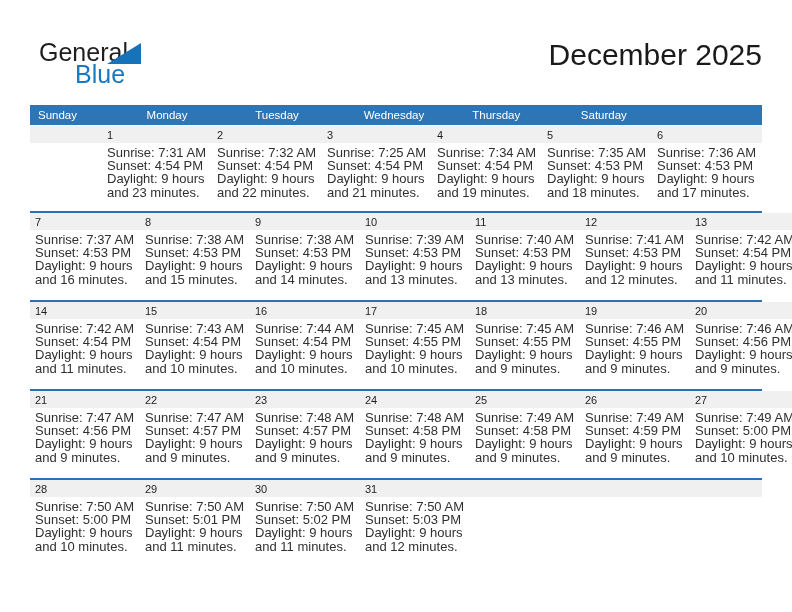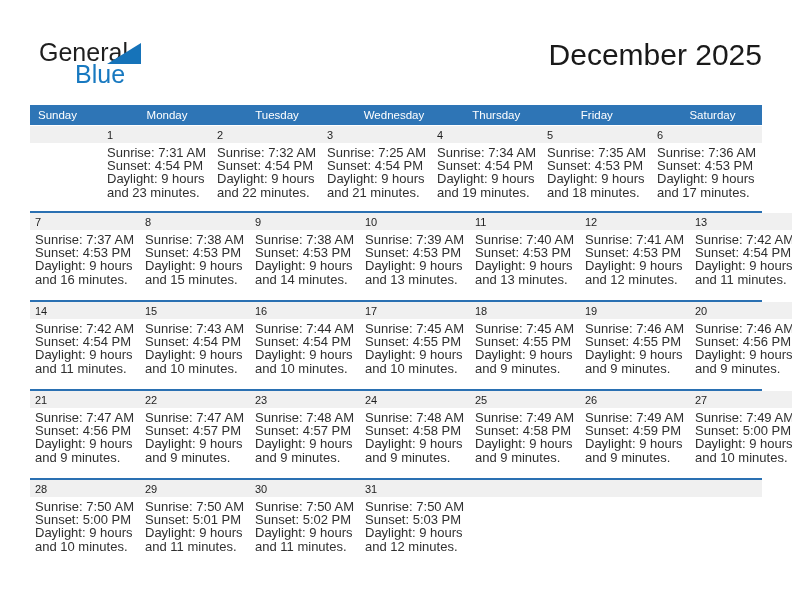--- a/index.html
+++ b/index.html
@@ -50,21 +50,20 @@
 
   <div class="title">December 2025</div>
 
   <div class="calendar">
     <div class="weekday-row">
         <div class="weekday-cell">Sunday</div>
         <div class="weekday-cell">Monday</div>
         <div class="weekday-cell">Tuesday</div>
         <div class="weekday-cell">Wednesday</div>
         <div class="weekday-cell">Thursday</div>
-        <div class="weekday-cell">Friday</div>
         <div class="weekday-cell">Saturday</div>
       </div>
     <div>
         <div class="week-row first">
           <div class="day-cell">
             <div class="day-num"></div>
             <div class="day-lines"></div>
           </div>
           <div class="day-cell">
             <div class="day-num">1</div>

